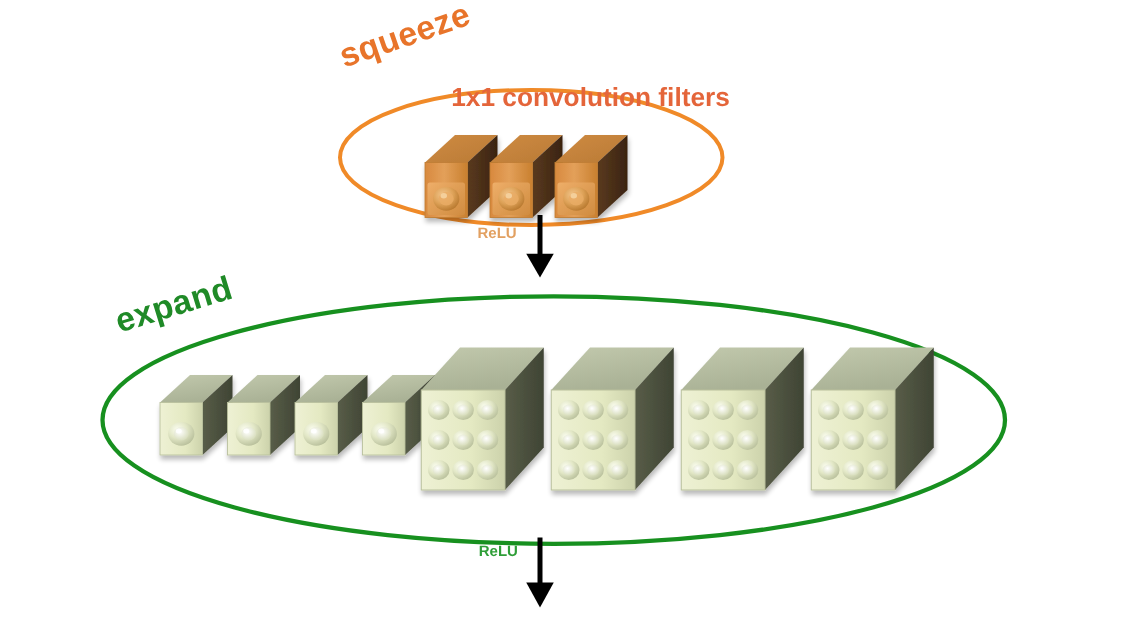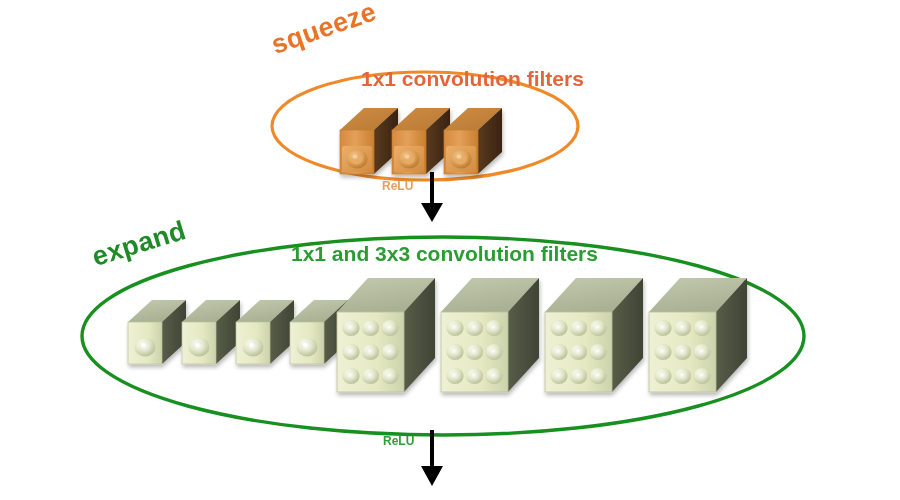--- a/index.html
+++ b/index.html
@@ -343,17 +343,16 @@
   </svg>
 
   <div class="txt" id="squeeze-word">squeeze</div>
 
   <div class="txt" id="squeeze-title">1x1 convolution filters</div>
 
   <div class="txt" id="relu-top">ReLU</div>
 
   <div class="txt" id="expand-word">expand</div>
 
-  <div class="txt" id="expand-title">1x1 and 3x3 convolution filters</div>
 
   <div class="txt" id="relu-bottom">ReLU</div>
 
 </div>
 
 </body></html>

